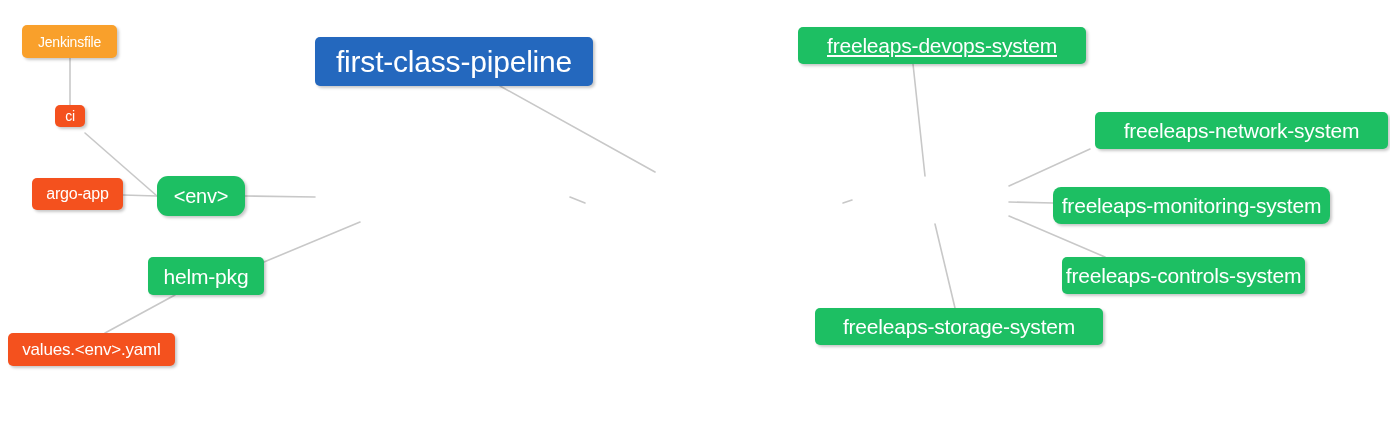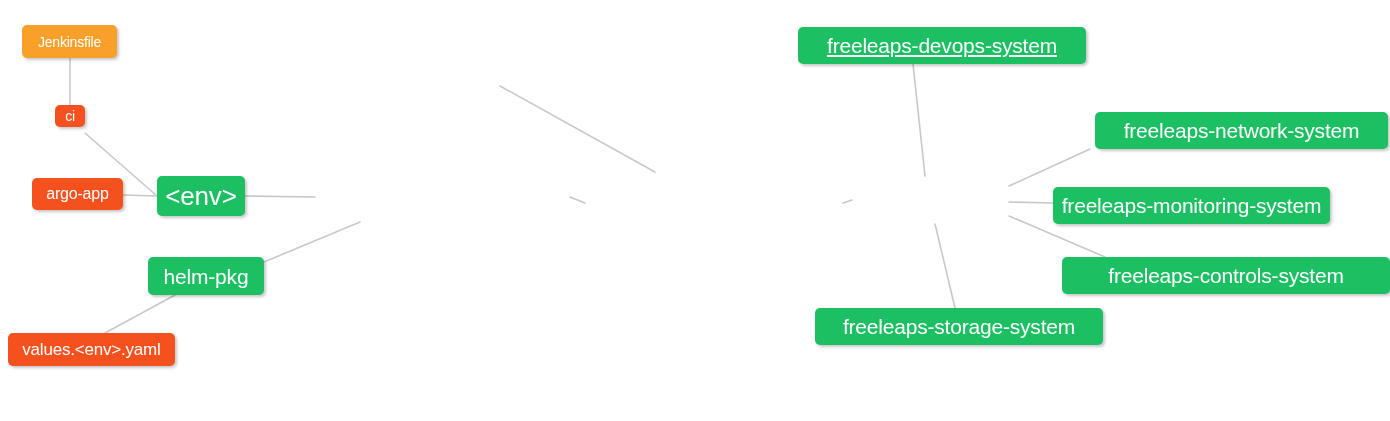--- a/index.html
+++ b/index.html
@@ -64,22 +64,23 @@
       <line x1="925" y1="176" x2="913" y2="64" stroke="#c8c8c8" stroke-width="1.6" stroke-linecap="round"></line>
       <line x1="1009" y1="186" x2="1090" y2="149" stroke="#c8c8c8" stroke-width="1.6" stroke-linecap="round"></line>
       <line x1="1009" y1="202" x2="1053" y2="203" stroke="#c8c8c8" stroke-width="1.6" stroke-linecap="round"></line>
       <line x1="1009" y1="216" x2="1105" y2="257" stroke="#c8c8c8" stroke-width="1.6" stroke-linecap="round"></line>
       <line x1="935" y1="224" x2="955" y2="308" stroke="#c8c8c8" stroke-width="1.6" stroke-linecap="round"></line>
     </svg>
   <div id="node-layer">
       <div class="node" style="left: 22px; top: 25px; width: 95px; height: 33px; background: rgb(249, 160, 43); font-size: 14px;">Jenkinsfile</div>
       <div class="node" style="left: 55px; top: 105px; width: 30px; height: 22px; background: rgb(244, 81, 30); font-size: 14px;">ci</div>
       <div class="node" style="left: 32px; top: 178px; width: 91px; height: 32px; background: rgb(244, 81, 30); font-size: 16px;">argo-app</div>
-      <div class="node" style="left: 157px; top: 176px; width: 88px; height: 40px; background: rgb(29, 191, 99); font-size: 26px;">&lt;env&gt;</div>
+      <div class="node" style="left: 157px; top: 176px; width: 88px; height: 40px; background: rgb(29, 191, 99); font-size: 20px; border-radius: 11px;">&lt;env&gt;</div>
       <div class="node" style="left: 148px; top: 257px; width: 116px; height: 38px; background: rgb(29, 191, 99); font-size: 21px;">helm-pkg</div>
       <div class="node" style="left: 8px; top: 333px; width: 167px; height: 33px; background: rgb(244, 81, 30); font-size: 17px;">values.&lt;env&gt;.yaml</div>
+      <div class="node" style="left: 315px; top: 37px; width: 278px; height: 49px; background: rgb(36, 104, 190); font-size: 30px;">first-class-pipeline</div>
       <div class="node" style="left: 798px; top: 27px; width: 288px; height: 37px; background: rgb(29, 191, 99); font-size: 21px; text-decoration: underline;">freeleaps-devops-system</div>
       <div class="node" style="left: 1055px; top: 112px; width: 293px; height: 37px; background: rgb(29, 191, 99); font-size: 21px; margin-left: 40px;">freeleaps-network-system</div>
-      <div class="node" style="left: 1053px; top: 187px; width: 277px; height: 37px; background: rgb(29, 191, 99); font-size: 21px;">freeleaps-monitoring-system</div>
-      <div class="node" style="left: 1062px; top: 257px; width: 328px; height: 37px; background: rgb(29, 191, 99); font-size: 21px;">freeleaps-controls-system</div>
+      <div class="node" style="left: 1053px; top: 187px; width: 277px; height: 37px; background: rgb(29, 191, 99); font-size: 21px; border-radius: 8px;">freeleaps-monitoring-system</div>
+      <div class="node" style="left: 1062px; top: 257px; width: 243px; height: 37px; background: rgb(29, 191, 99); font-size: 21px;">freeleaps-controls-system</div>
       <div class="node" style="left: 815px; top: 308px; width: 288px; height: 37px; background: rgb(29, 191, 99); font-size: 21px;">freeleaps-storage-system</div>
     </div>
 </div>
 
 </body></html>

